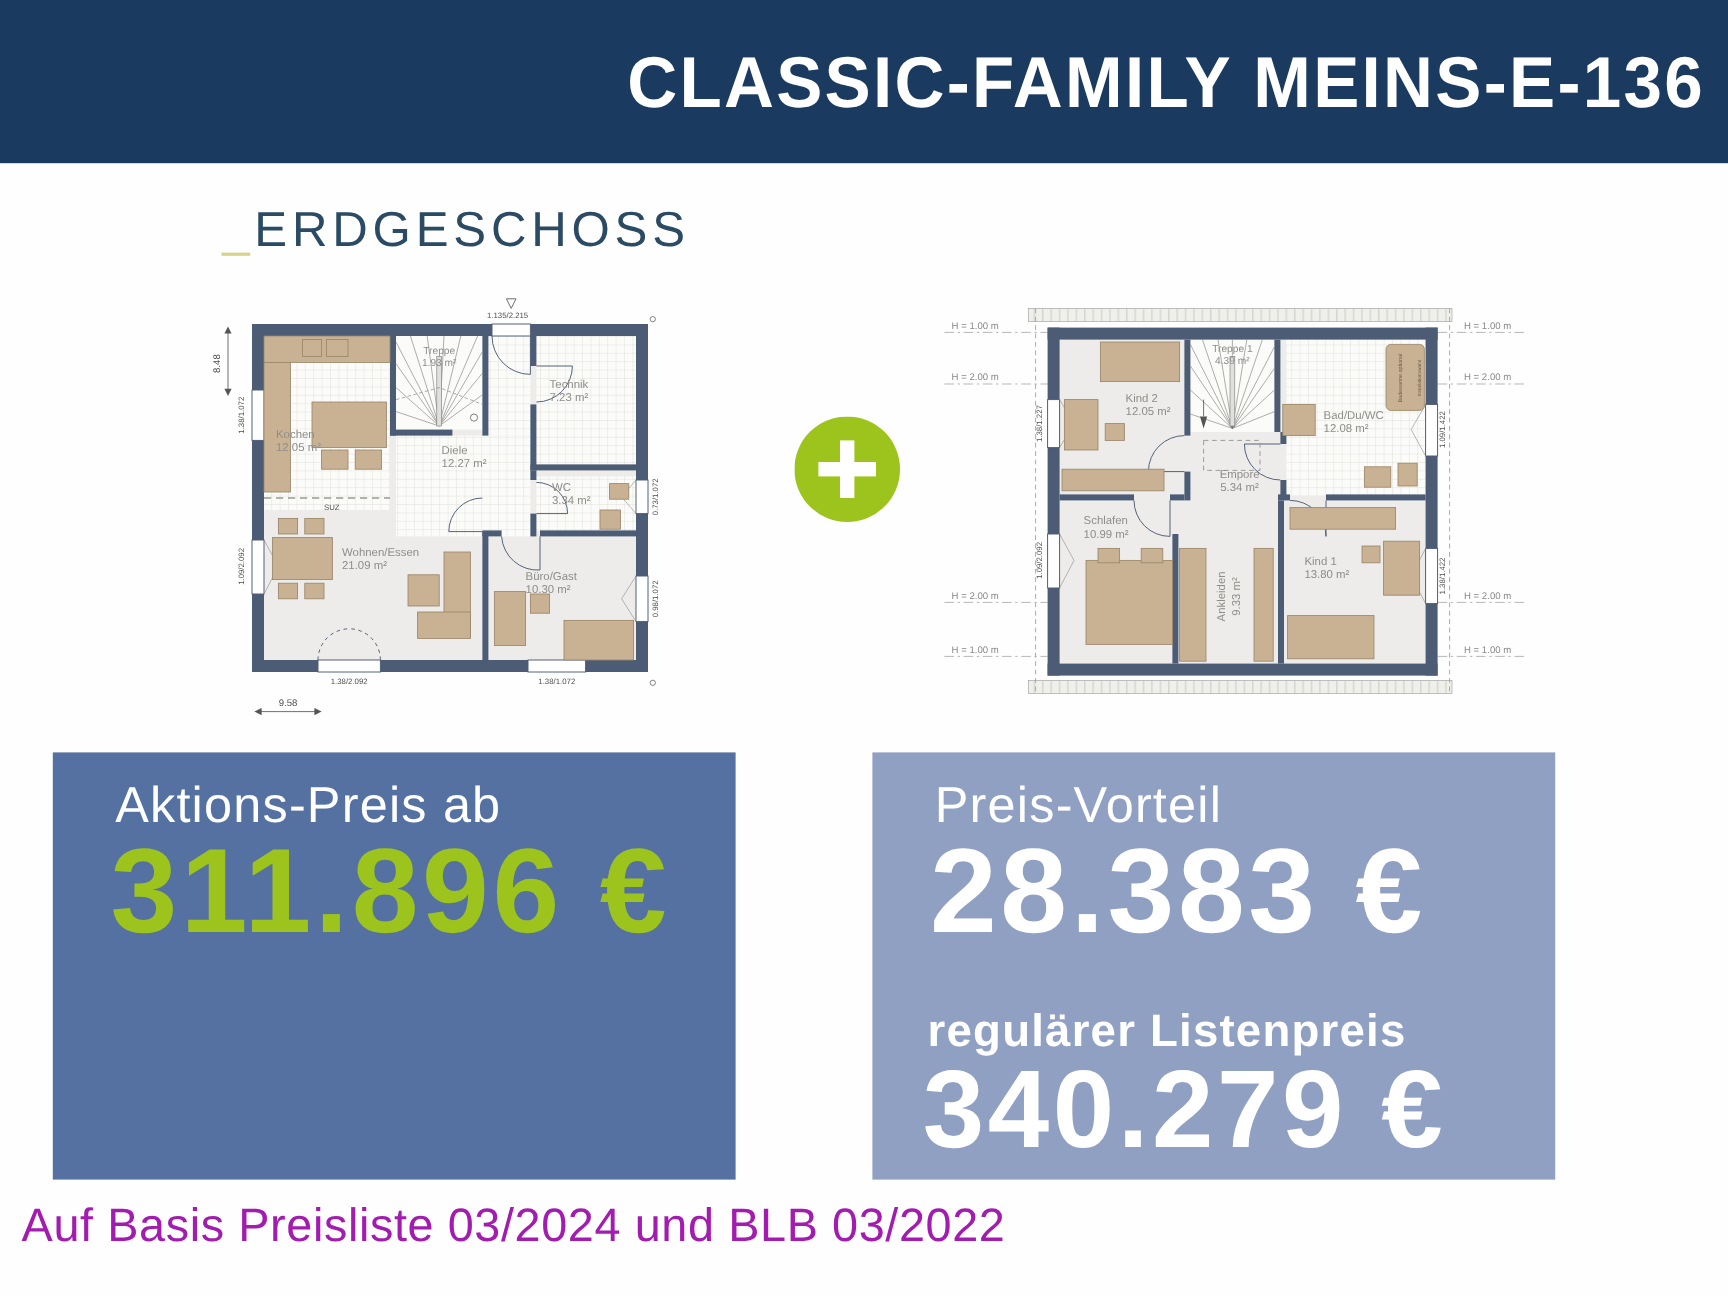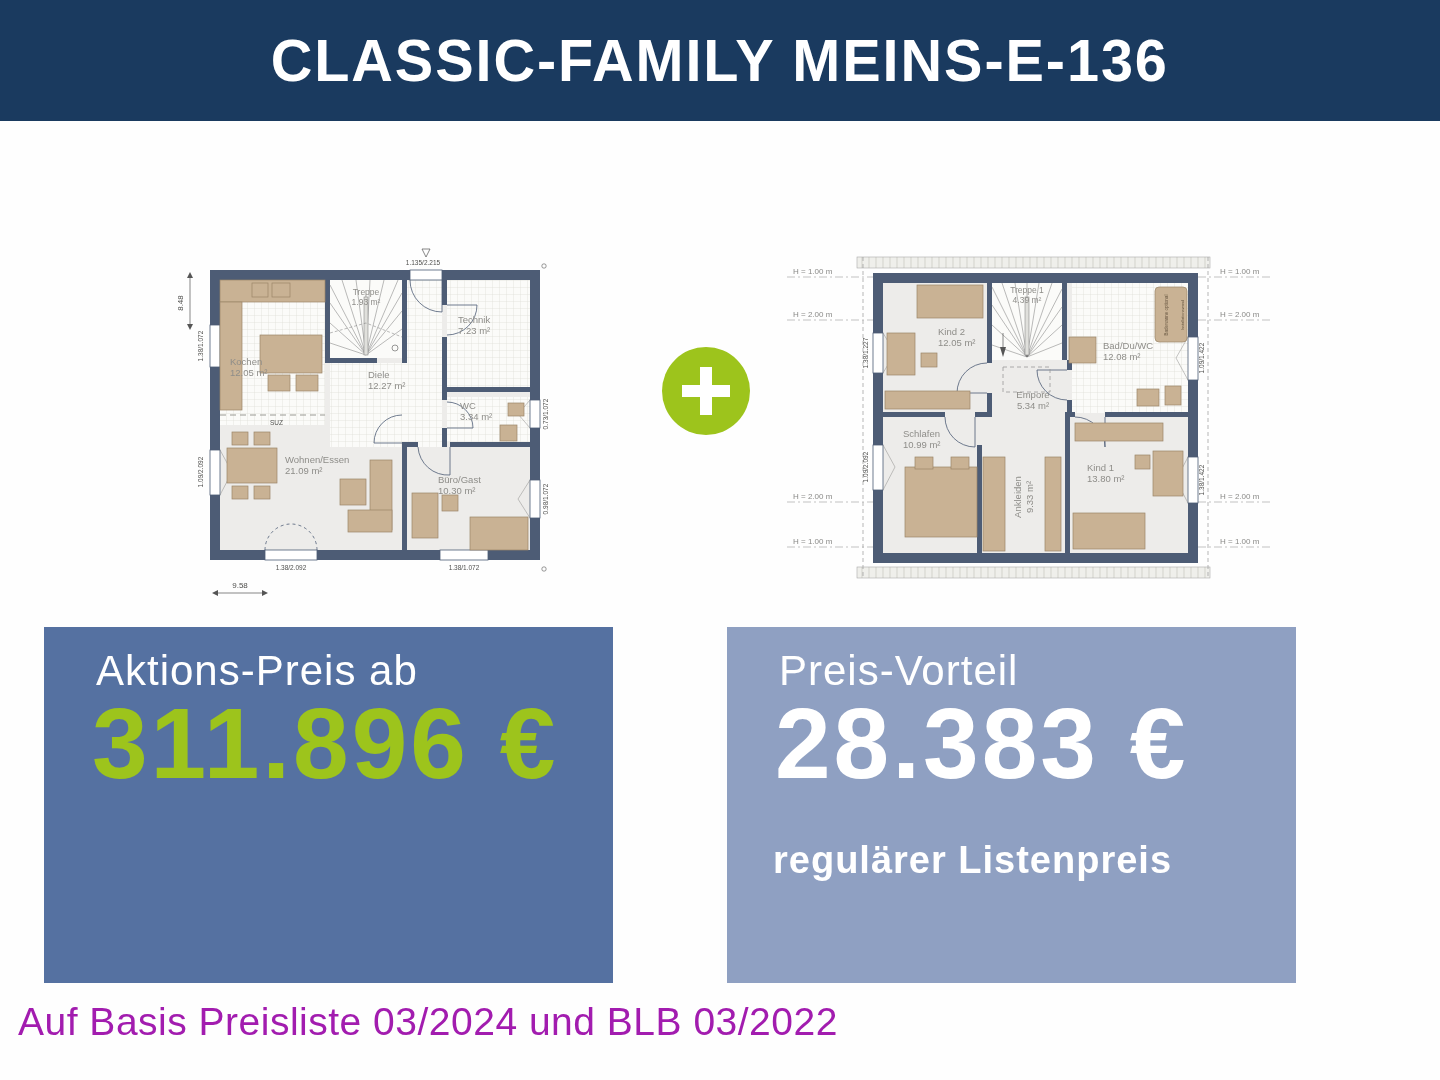--- a/index.html
+++ b/index.html
@@ -1,20 +1,20 @@
 <!DOCTYPE html>
 <html><head>
 <meta charset="utf-8">
 <style>
   * { margin:0; padding:0; box-sizing:border-box; }
   body { font-family:"Liberation Sans","DejaVu Sans",sans-serif; background:#ffffff; }
   .page { position:relative; width:1440px; height:1080px; background:#fefefe; overflow:hidden; }
 
-  .header { position:absolute; left:0; top:0; width:1440px; height:121px;
-            background:#1a3a5f; display:flex; align-items:center; justify-content:center; }
+  .header { position:absolute; left:0; top:0; width:1440px; height:136px;
+            background:#1a3a5f; display:flex; align-items:center; justify-content:flex-end; }
   .header h1 { color:#ffffff; font-size:60px; font-weight:700; letter-spacing:2px;
                transform:scaleX(0.96); white-space:nowrap; }
 
   .floor-heading { position:absolute; top:168px; font-size:41px; font-weight:300;
                    letter-spacing:4px; color:#2b4a63; text-align:center; white-space:nowrap; }
   .floor-heading .uscore { color:#d6d38b; font-weight:400; }
   .fh-left  { left:170px; width:420px; }
   .fh-right { left:820px; width:460px; }
 
   .plan { position:absolute; }
@@ -53,20 +53,23 @@
 </style>
 </head>
 <body>
 
 <div class="page">
 
   <div class="header">
     <h1>CLASSIC-FAMILY MEINS-E-136</h1>
   </div>
 
+  <div class="floor-heading fh-left">
+    <span class="uscore">_</span><span>ERDGESCHOSS</span>
+  </div>
 
   <svg class="plan plan-eg" viewBox="0 0 420 365">
     <defs>
       <pattern id="tilesEG" width="7" height="7" patternUnits="userSpaceOnUse">
         <rect width="7" height="7" fill="#fbfbf9"></rect>
         <path d="M7 0H0V7" fill="none" stroke="#dcdcd4" stroke-width="0.7"></path>
       </pattern>
     </defs>
     <g>
       <rect x="45" y="30" width="320" height="280" fill="#edecea"></rect>
@@ -366,17 +369,18 @@
 
   <div class="price-box box-offer">
     <div class="pb-label">Aktions-Preis ab</div>
     <div class="pb-price price-green">311.896 €</div>
   </div>
 
   <div class="price-box box-adv">
     <div class="pb-label">Preis-Vorteil</div>
     <div class="pb-price">28.383 €</div>
     <div class="pb-sublabel">regulärer Listenpreis</div>
+    <div class="pb-subprice">340.279 €</div>
   </div>
 
   <div class="footnote">Auf Basis Preisliste 03/2024 und BLB 03/2022</div>
 
 </div>
 
 </body></html>

